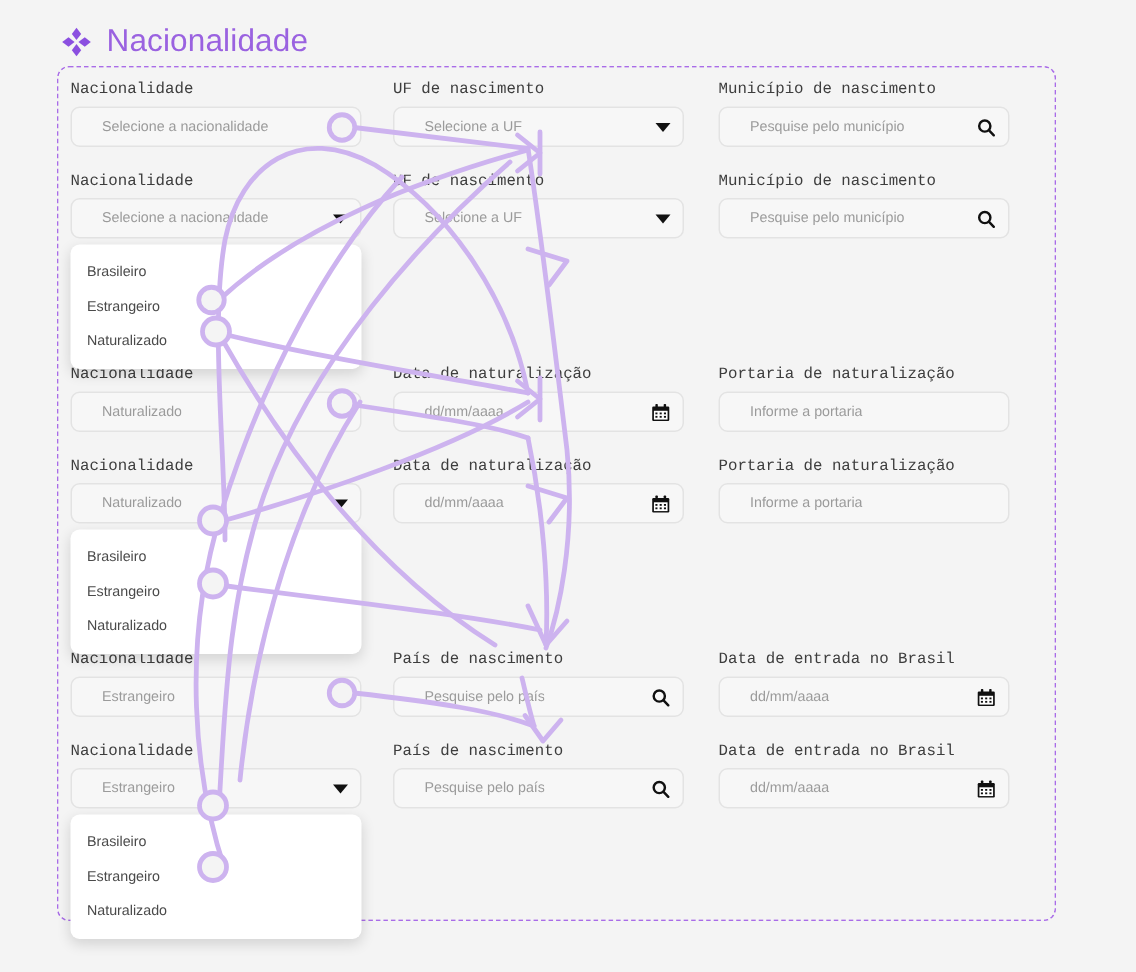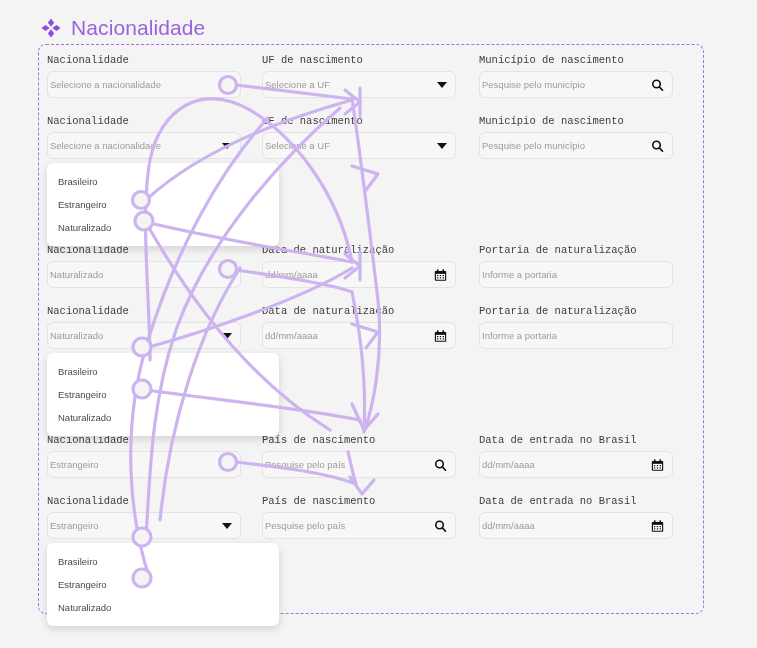--- a/index.html
+++ b/index.html
@@ -41,21 +41,21 @@
     margin-bottom: 5px; white-space: nowrap;
     font-family: Liberation Mono, monospace;
   }
   .input-box {
     position: relative;
     height: 27px;
     background: #f7f7f7;
     border: 1px solid #e3e3e3;
     border-radius: 6px;
     display: flex; align-items: center;
-    padding: 0 2px;
+    padding: 0 20px;
   }
   .input-box .ph {
     font-size: 9.5px; color: #9b9b9b;
     white-space: nowrap; overflow: hidden;
     font-family: "Liberation Sans", sans-serif;
   }
   .adorn {
     position: absolute; right: 8px; top: 50%;
     transform: translateY(-50%);
     display: flex; align-items: center; justify-content: center;
@@ -66,21 +66,21 @@
     width: 0; height: 0;
     border-left: 5px solid transparent;
     border-right: 5px solid transparent;
     border-top: 6px solid #111;
   }
 
   
   .dropdown {
     position: absolute;
     left: 0; top: 33px;
-    width: 232px;
+    width: 194px;
     background: #fff;
     border-radius: 6px;
     box-shadow: 0 3px 9px rgba(0,0,0,.14);
     padding: 7px 0 7px 0;
     z-index: 5;
   }
   .dd-item {
     font-size: 9.5px; color: #4a4a4a;
     padding: 6px 11px;
     white-space: nowrap;

